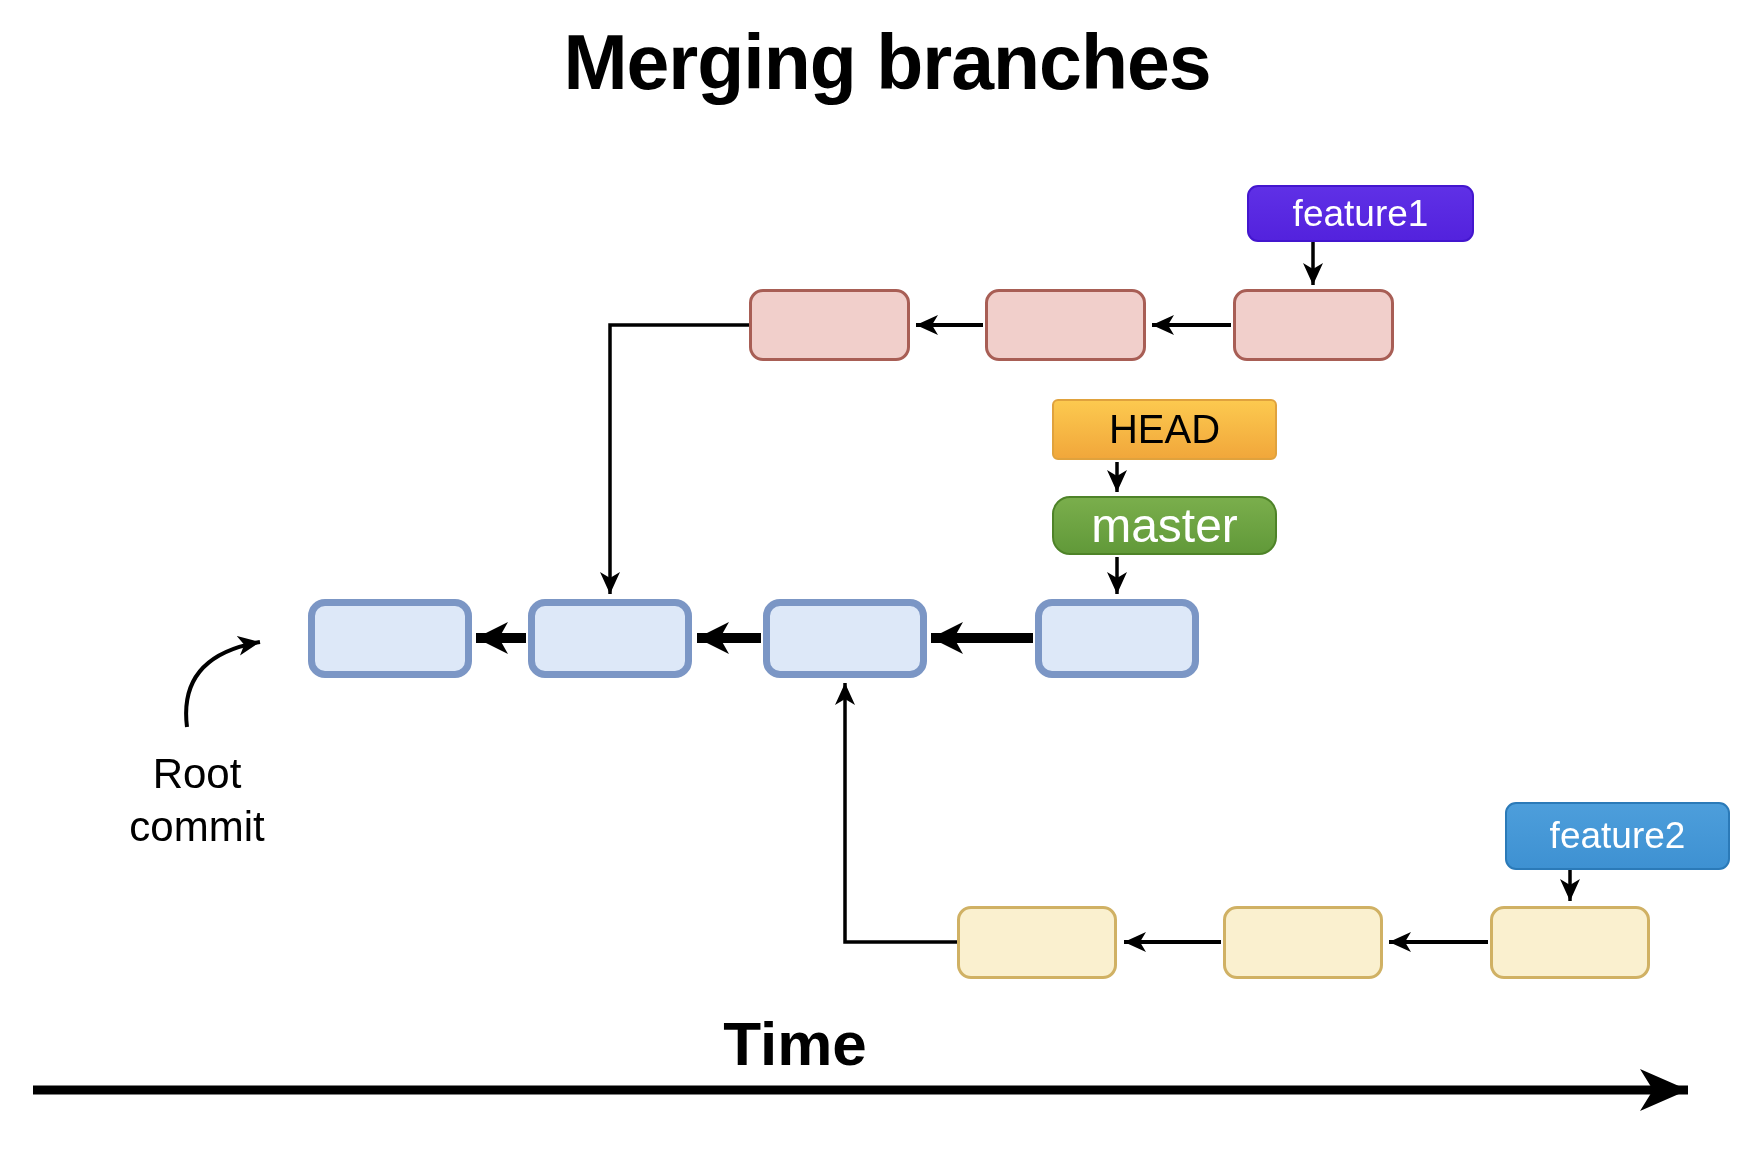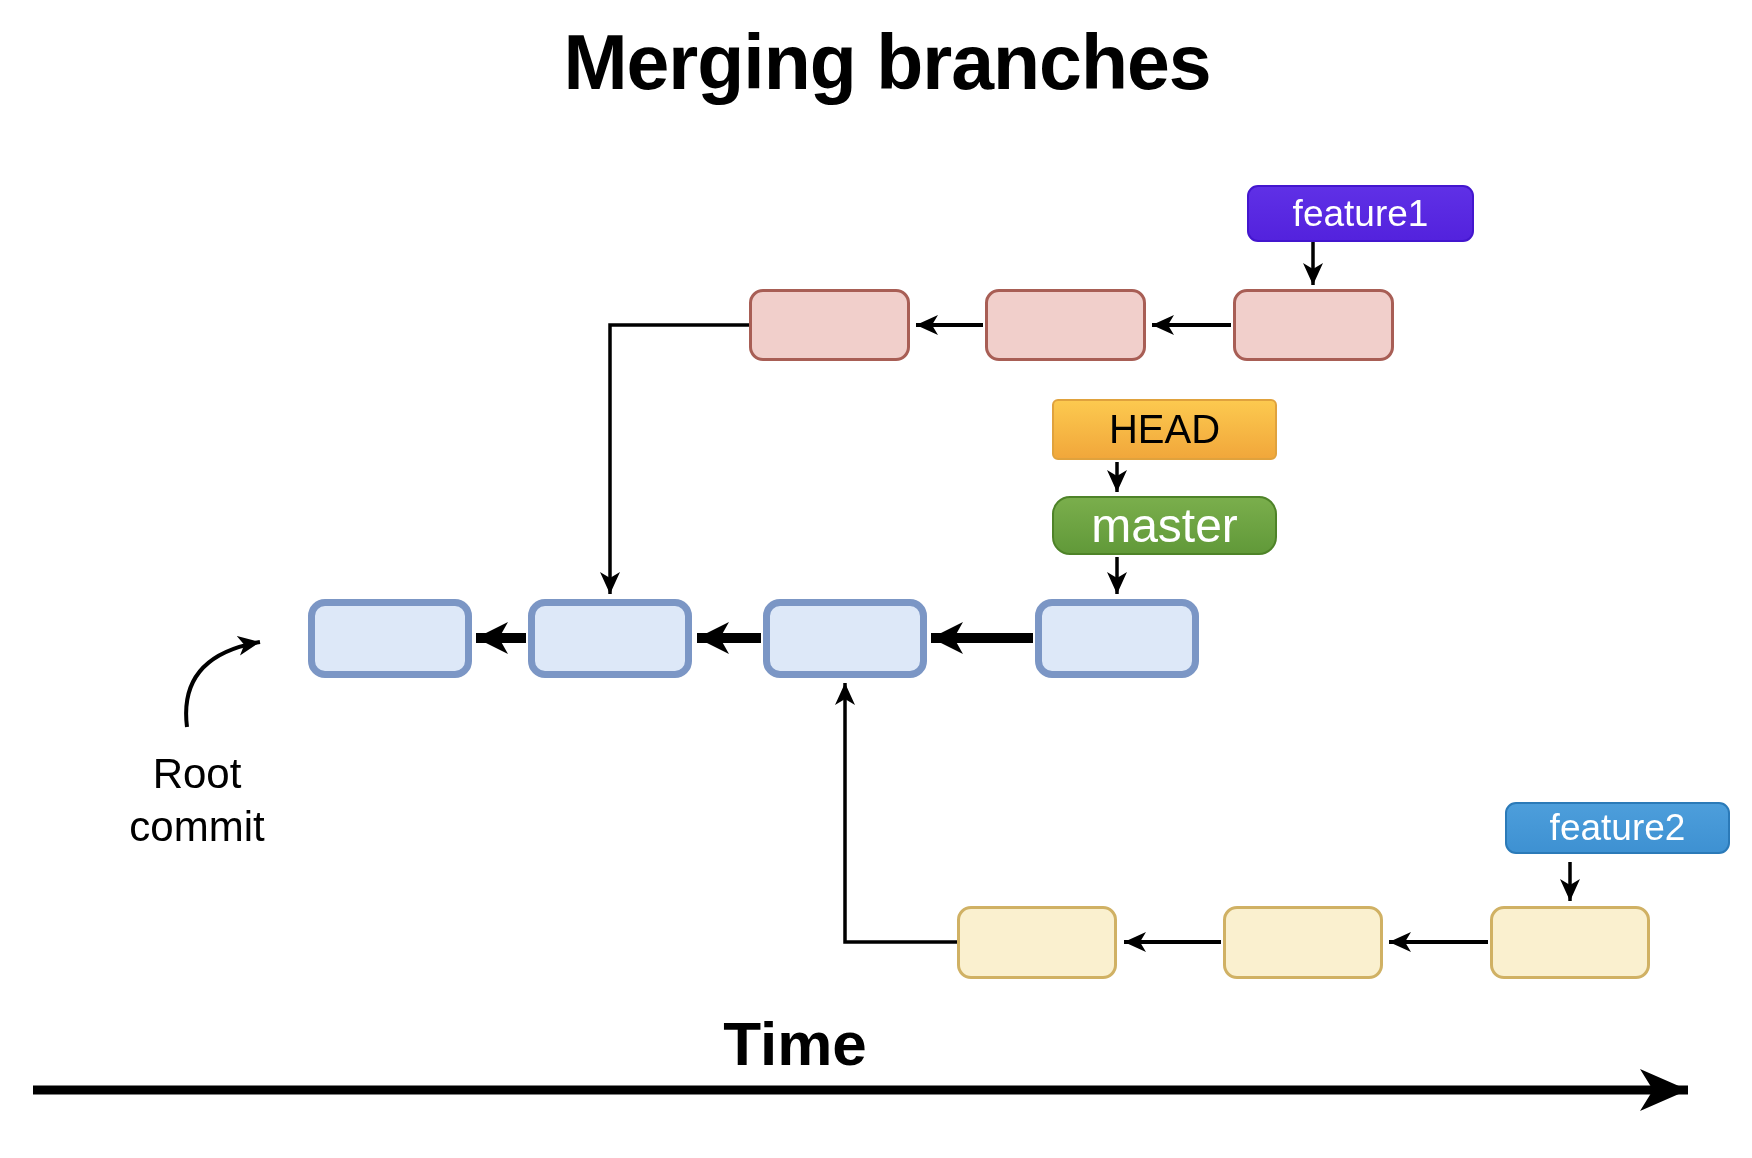--- a/index.html
+++ b/index.html
@@ -42,21 +42,21 @@
     color:#000;font-size:40px;
   }
   .tag-master{
     left:1005px;top:496px;width:225px;height:59px;
     background:linear-gradient(#7aae4c,#619939);
     border:2px solid #4e8328;
     border-radius:18px;
     font-size:48px;
   }
   .tag-feature2{
-    left:1458px;top:802px;width:225px;height:52px;
+    left:1458px;top:802px;width:225px;height:68px;
     background:linear-gradient(#4d9edb,#3e91d2);
     border:2px solid #2b7ab8;
   }
   
   .commit-master{
     width:164px;height:79px;
     background:#dde8f8;
     border:7px solid #7b96c5;
     border-radius:17px;
   }

